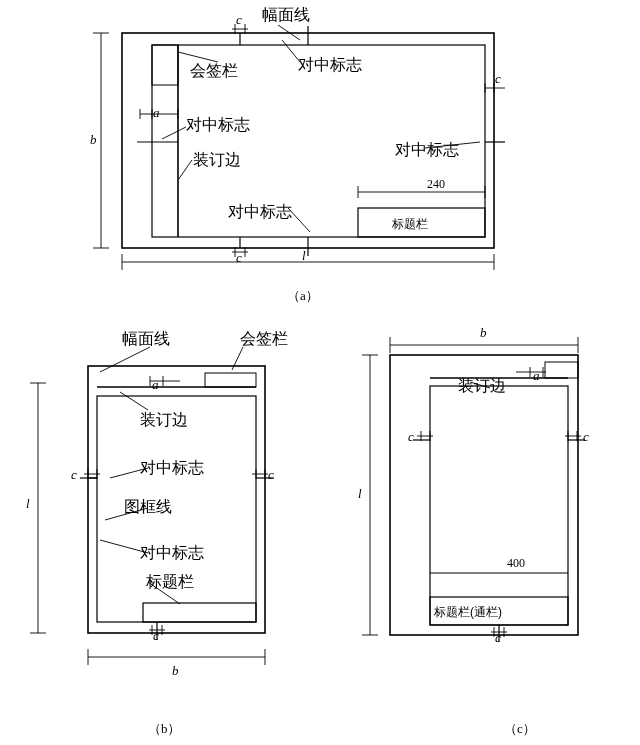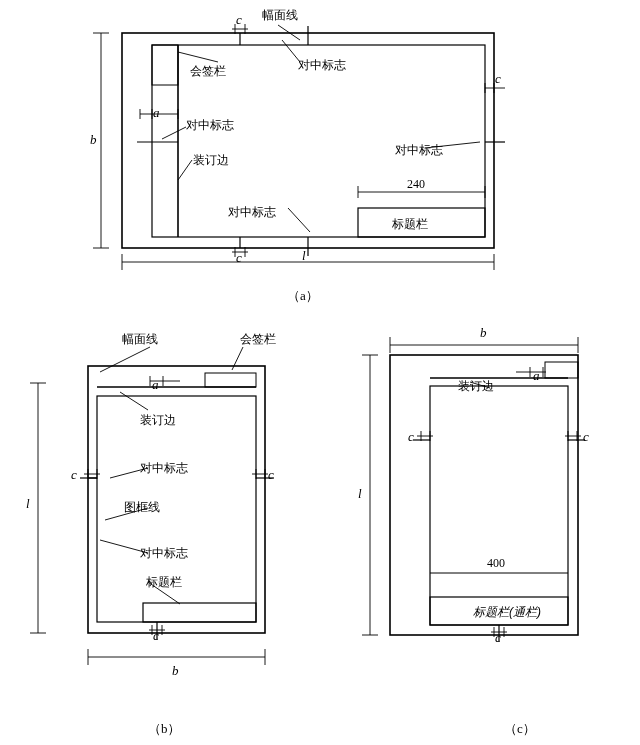--- a/index.html
+++ b/index.html
@@ -23,33 +23,34 @@
   }
   svg.diagram {
     position: absolute;
     left: 0; top: 0;
     width: 640px;
     height: 745px;
   }
   .lbl {
     position: absolute;
     font-family: "Liberation Sans", sans-serif;
-    font-size: 12px;
+    font-size: 16px;
     line-height: 14px;
     white-space: nowrap;
     color: #000;
   }
   .lbl.serif-i {
     font-family: "Liberation Serif", serif;
     font-style: italic;
     font-size: 13px;
   }
   .lbl.num {
     font-family: "Liberation Serif", serif;
     font-size: 12px;
+    margin-left: 20px;
   }
   .caption {
     position: absolute;
     font-family: "Liberation Serif", serif;
     font-size: 13px;
     white-space: nowrap;
   }
   .boxlabel {
     position: absolute;
     font-family: "Liberation Sans", sans-serif;
@@ -239,21 +240,21 @@
   <div class="lbl" style="left:146px; top:575px;">标题栏</div>
   <div class="lbl serif-i" style="left:26px; top:497px;">l</div>
   <div class="lbl serif-i" style="left:172px; top:664px;">b</div>
   <div class="lbl serif-i" style="left:152px; top:378px;">a</div>
   <div class="lbl serif-i" style="left:71px; top:468px;">c</div>
   <div class="lbl serif-i" style="left:268px; top:468px;">c</div>
   <div class="lbl serif-i" style="left:153px; top:629px;">c</div>
   <div class="caption" style="left:148px; top:720px;">（b）</div>
 
   <div class="lbl" style="left:458px; top:379px;">装订边</div>
-  <div class="boxlabel" style="left:473px; top:604px;font-style:italic;">标题栏(通栏)</div>
+  <div class="boxlabel" style="left:434px; top:604px;">标题栏(通栏)</div>
   <div class="lbl num" style="left:487px; top:556px;">400</div>
   <div class="lbl serif-i" style="left:358px; top:487px;">l</div>
   <div class="lbl serif-i" style="left:480px; top:326px;">b</div>
   <div class="lbl serif-i" style="left:533px; top:369px;">a</div>
   <div class="lbl serif-i" style="left:408px; top:430px;">c</div>
   <div class="lbl serif-i" style="left:583px; top:430px;">c</div>
   <div class="lbl serif-i" style="left:495px; top:631px;">c</div>
   <div class="caption" style="left:504px; top:720px;">（c）</div>
 
 </div>

